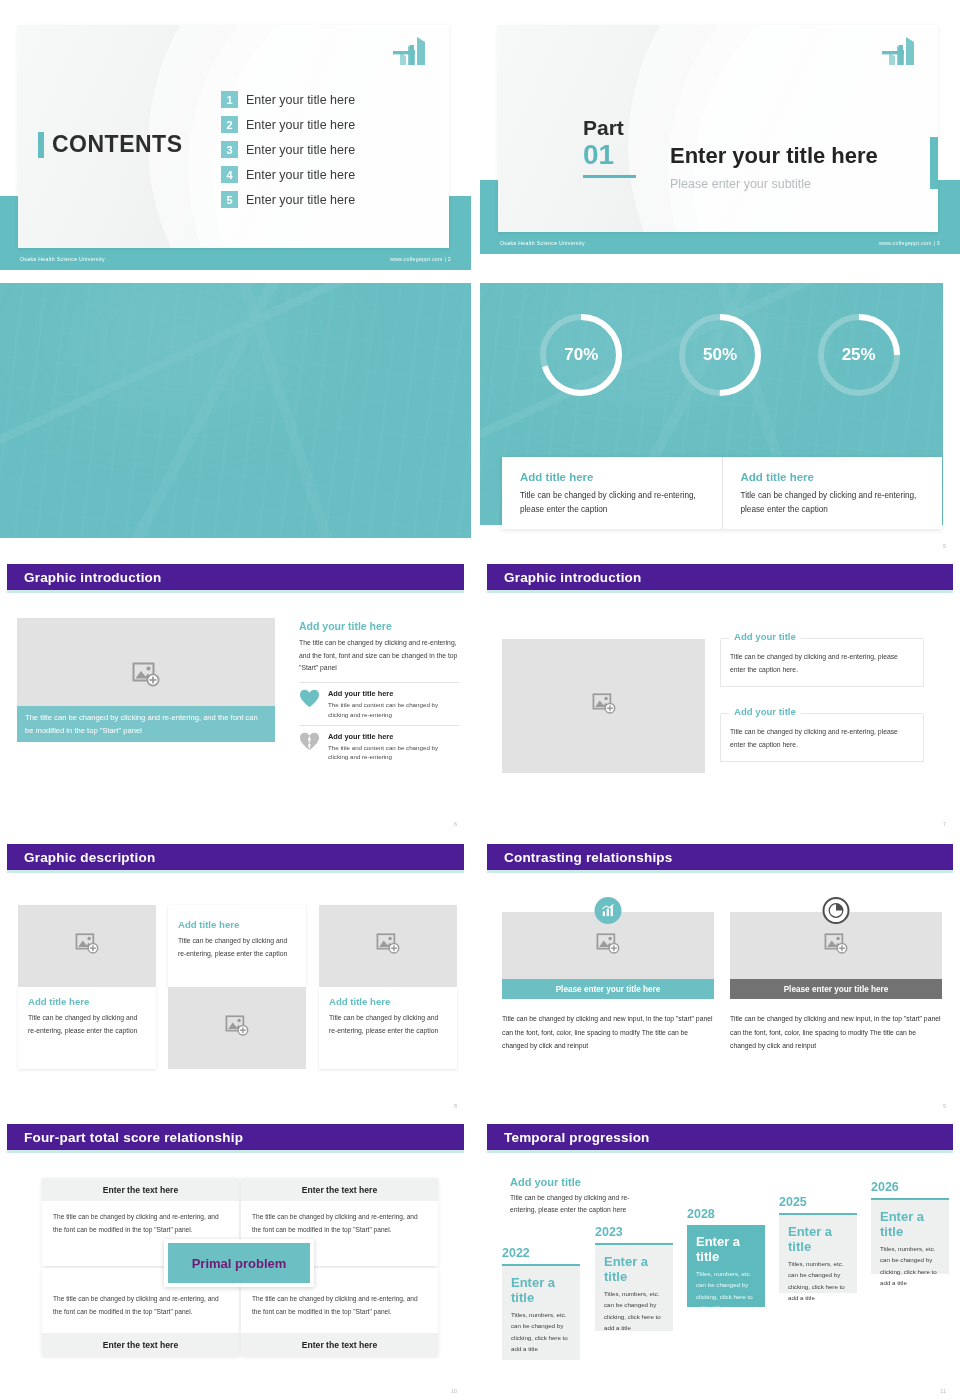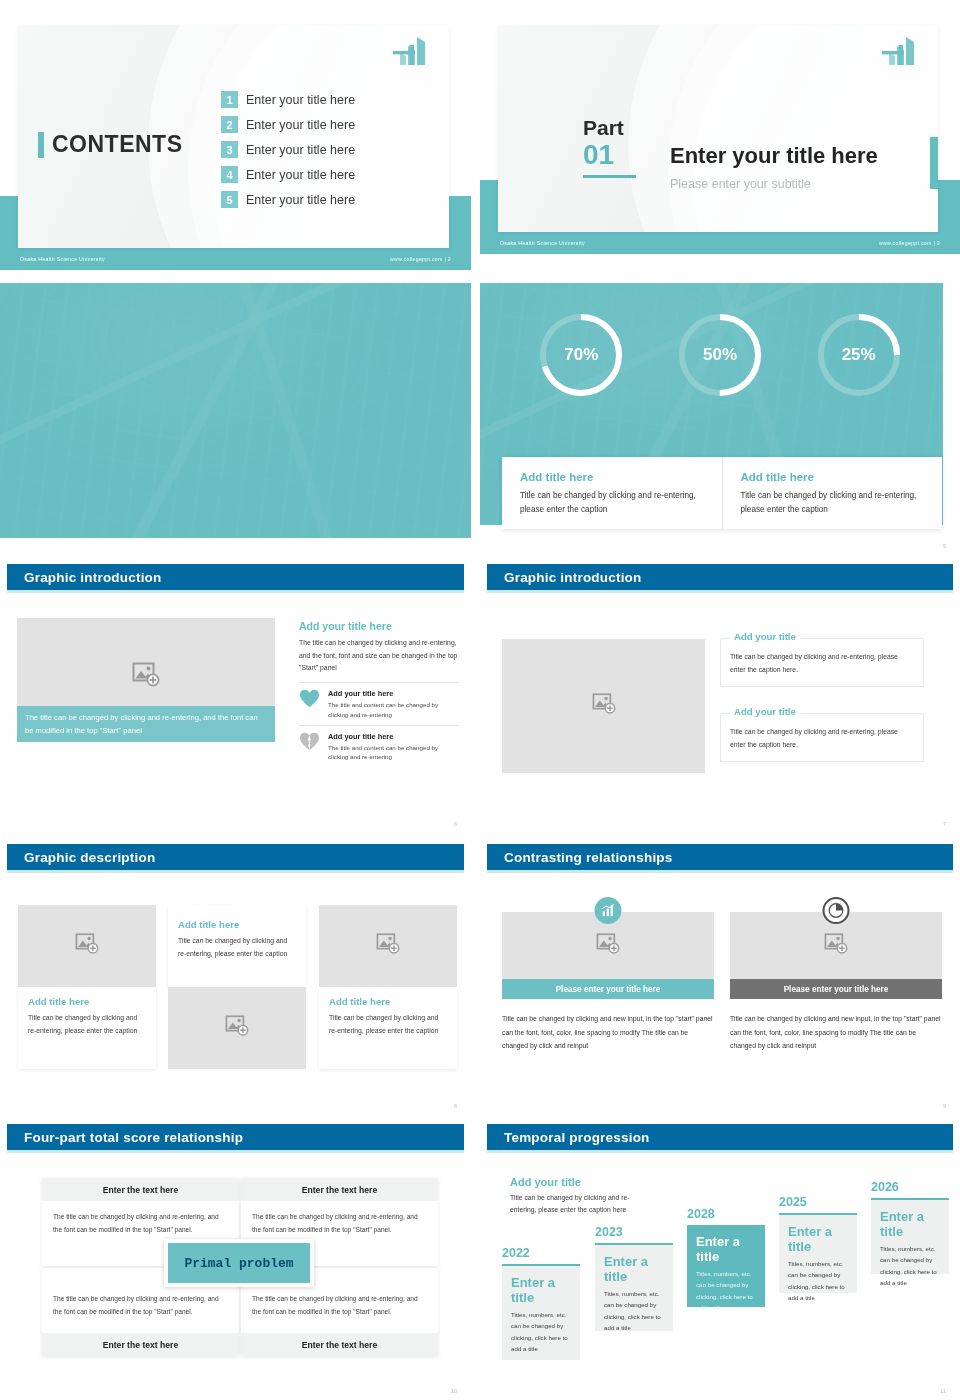--- a/index.html
+++ b/index.html
@@ -97,21 +97,21 @@
   }
   .cardbox .half { flex:1; padding:14px 18px 0 18px; }
   .cardbox .half + .half { border-left:1px solid #e4e7e7; }
   .cardbox h4 { color:#5cb8bd; font-size:11.5px; font-weight:bold; margin-bottom:6px; }
   .cardbox p  { color:#333; font-size:8.2px; line-height:1.75; }
   .pg { position:absolute; right:14px; bottom:6px; font-size:5.5px; color:#b9bcbc; }
 
   
   .hdr {
     position:absolute; left:7px; right:7px; top:6px; height:26px;
-    background:#0369a1; display:flex; align-items:center; padding-left:17px;
+    background:#4c1d95; display:flex; align-items:center; padding-left:17px;
   }
   .hdr span { color:#fff; font-size:13.5px; font-weight:bold; letter-spacing:.2px; }
   .hdr::after{ content:""; position:absolute; left:0; right:0; bottom:-3px; height:3px;
                background:rgba(108,192,196,.35); }
 
   .imgph { background:#e2e2e2; position:relative; }
   .imgph .glyph { position:absolute; left:50%; top:50%; transform:translate(-50%,-50%); }
 
   
   .gi-img { position:absolute; left:17px; top:60px; width:258px; height:118px; }
@@ -164,21 +164,21 @@
 
   
   .fp-quad { position:absolute; width:197px; background:#fff; box-shadow:0 1px 4px rgba(0,0,0,.10); }
   .fp-head { background:#f0f1f1; height:23px; display:flex; align-items:center; justify-content:center;
              font-size:8.6px; font-weight:bold; color:#222; }
   .fp-body { padding:10px 11px; font-size:6.6px; color:#3d3d3d; line-height:1.95; }
   .fp-center {
     position:absolute; width:150px; height:48px; background:#6cc0c4;
     border:4px solid #fff; box-shadow:0 1px 5px rgba(0,0,0,.18);
     display:flex; align-items:center; justify-content:center;
-    color:#0c4a6e; font-size:13px; font-weight:bold;font-family:Liberation Mono, monospace;
+    color:#701a75; font-size:13px; font-weight:bold;
   }
 
   
   .tp-lead { position:absolute; left:30px; top:58px; width:140px; }
   .tp-lead h4 { color:#5fbabe; font-size:11px; font-weight:bold; margin-bottom:4px; }
   .tp-lead p  { font-size:6.8px; color:#3b3b3b; line-height:1.8; }
   .tp-step { position:absolute; width:78px; }
   .tp-year { font-size:12.5px; font-weight:bold; color:#5fbabe; margin-bottom:4px; }
   .tp-rule { height:2px; background:#5fbabe; }
   .tp-box  { background:#eeefef; padding:9px 9px 11px; }

